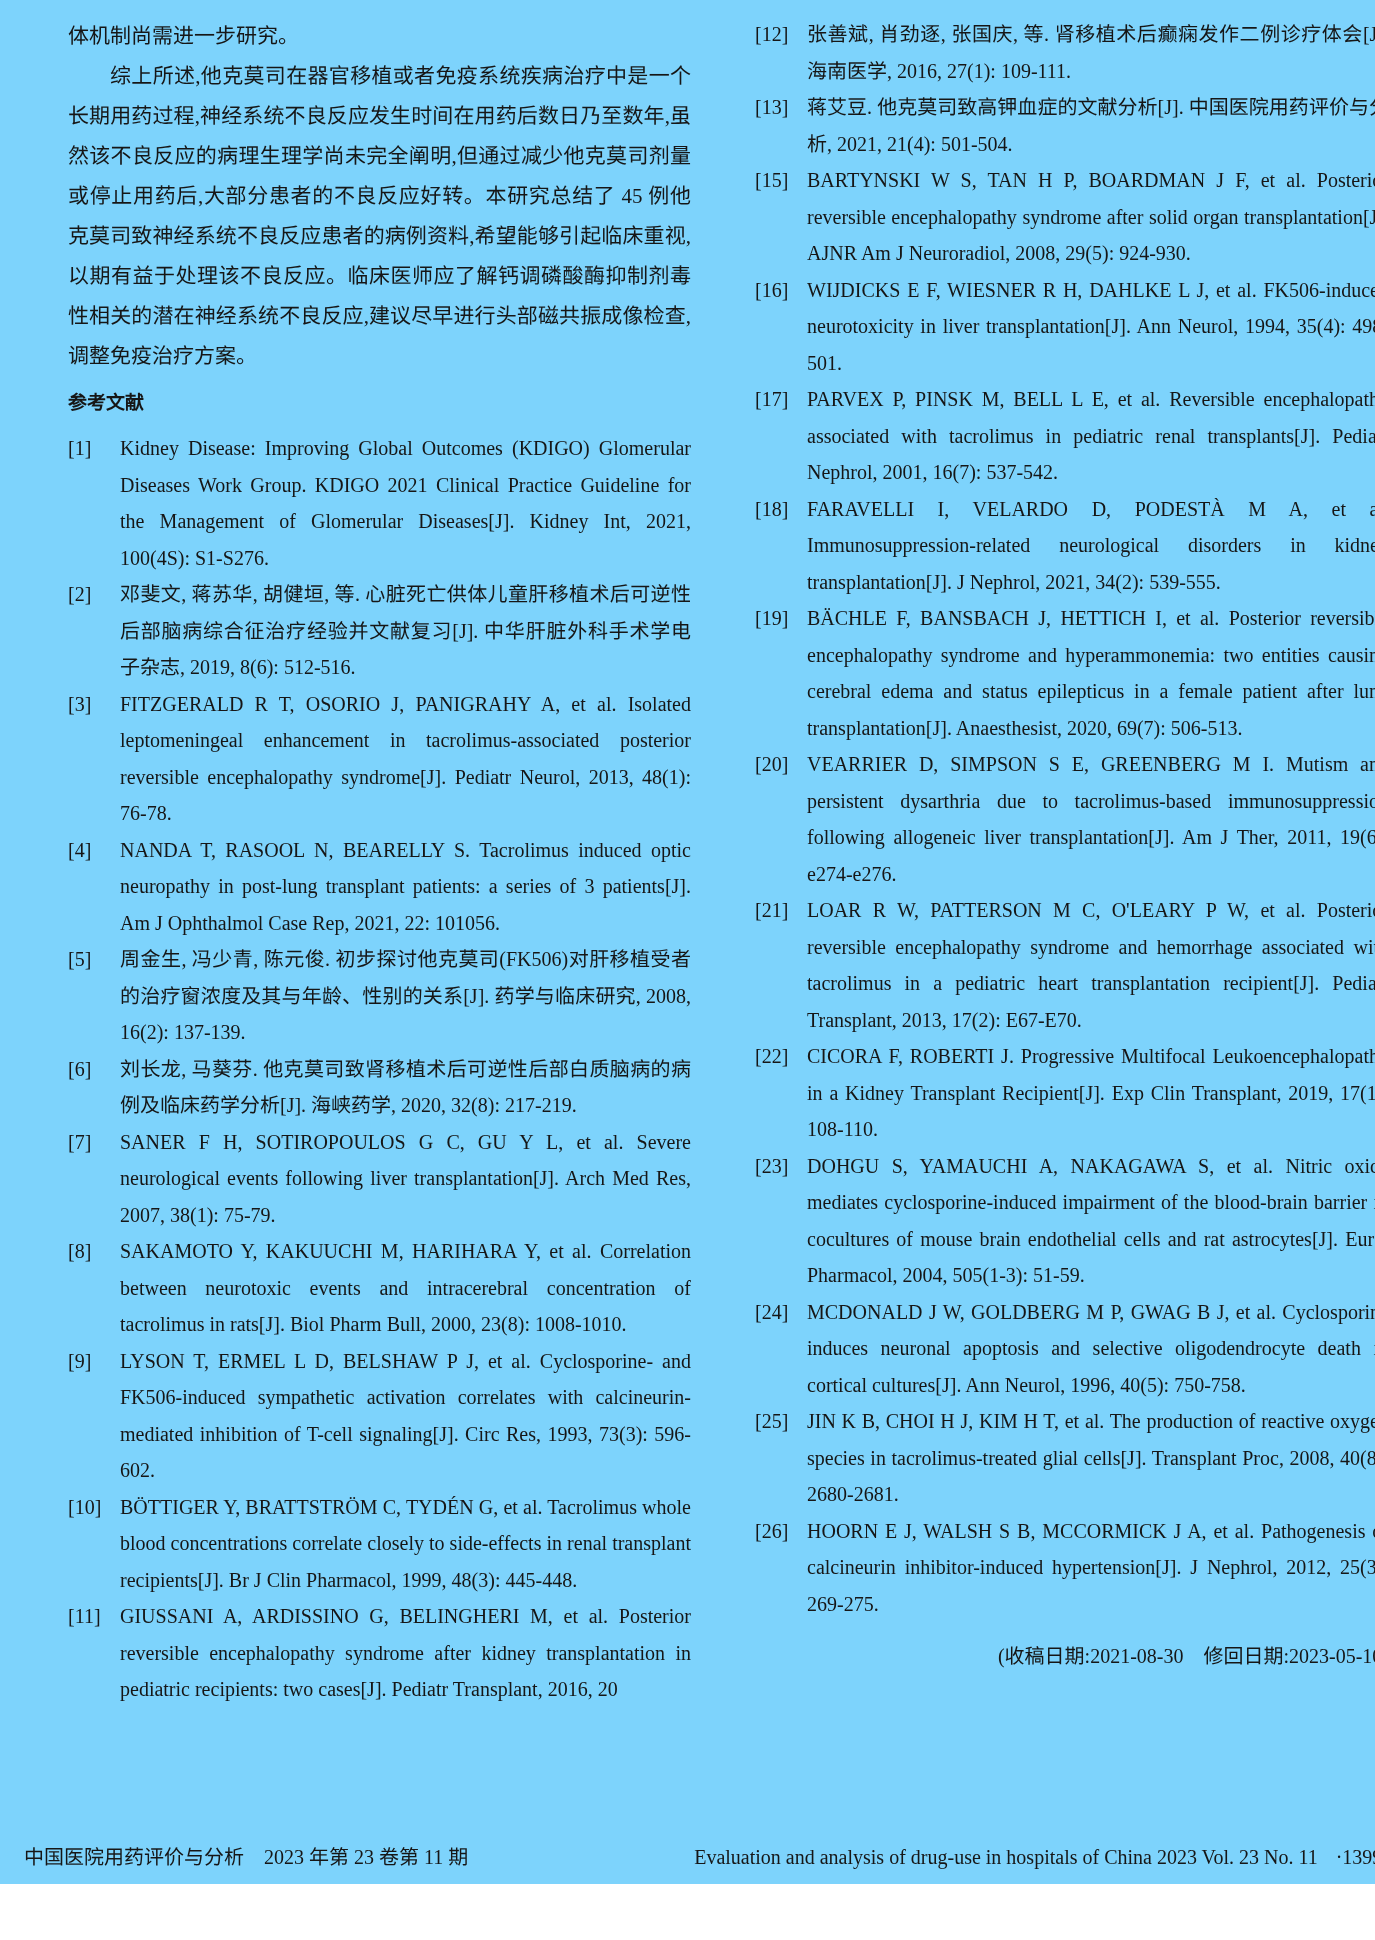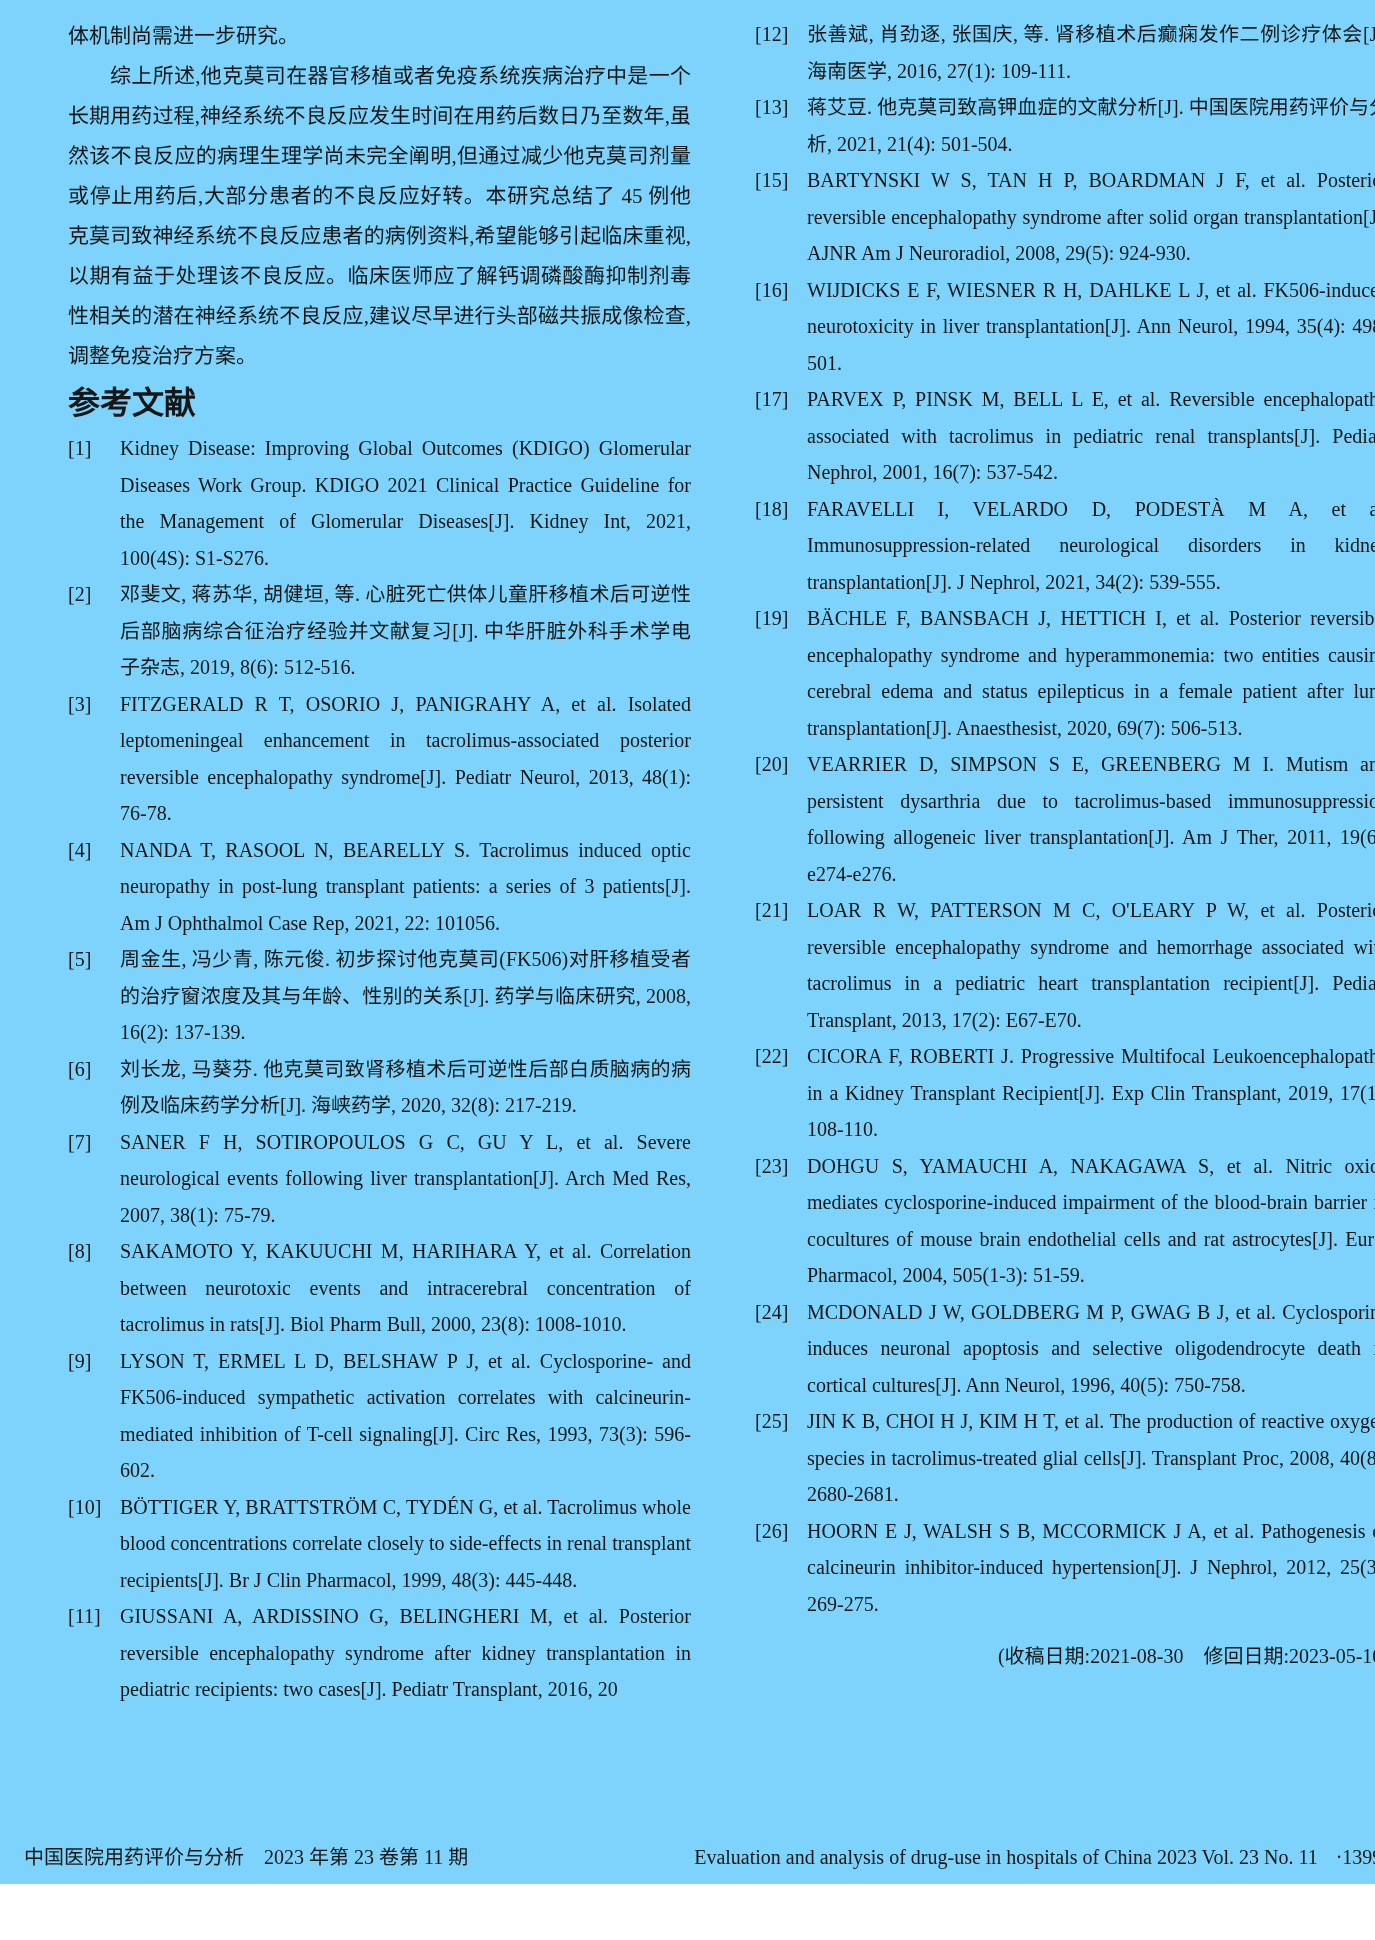--- a/index.html
+++ b/index.html
@@ -22,21 +22,21 @@
   .col-right { width:634px; flex:none; }
   .para {
     font-size:21px;
     line-height:40px;
     text-align:justify;
   }
   .para.indent { text-indent:2em; }
   .refs-heading {
     font-family:Liberation Sans, sans-serif;
     font-weight:bold;
-    font-size:32px;
+    font-size:19px;
     line-height:42px;
     margin:6px 0 6px 0;
   }
   .ref {
     display:flex;
     font-size:20px;
     line-height:36.5px;
   }
   .rn { flex:0 0 52px; }
   .rt { flex:1; text-align:justify; }

